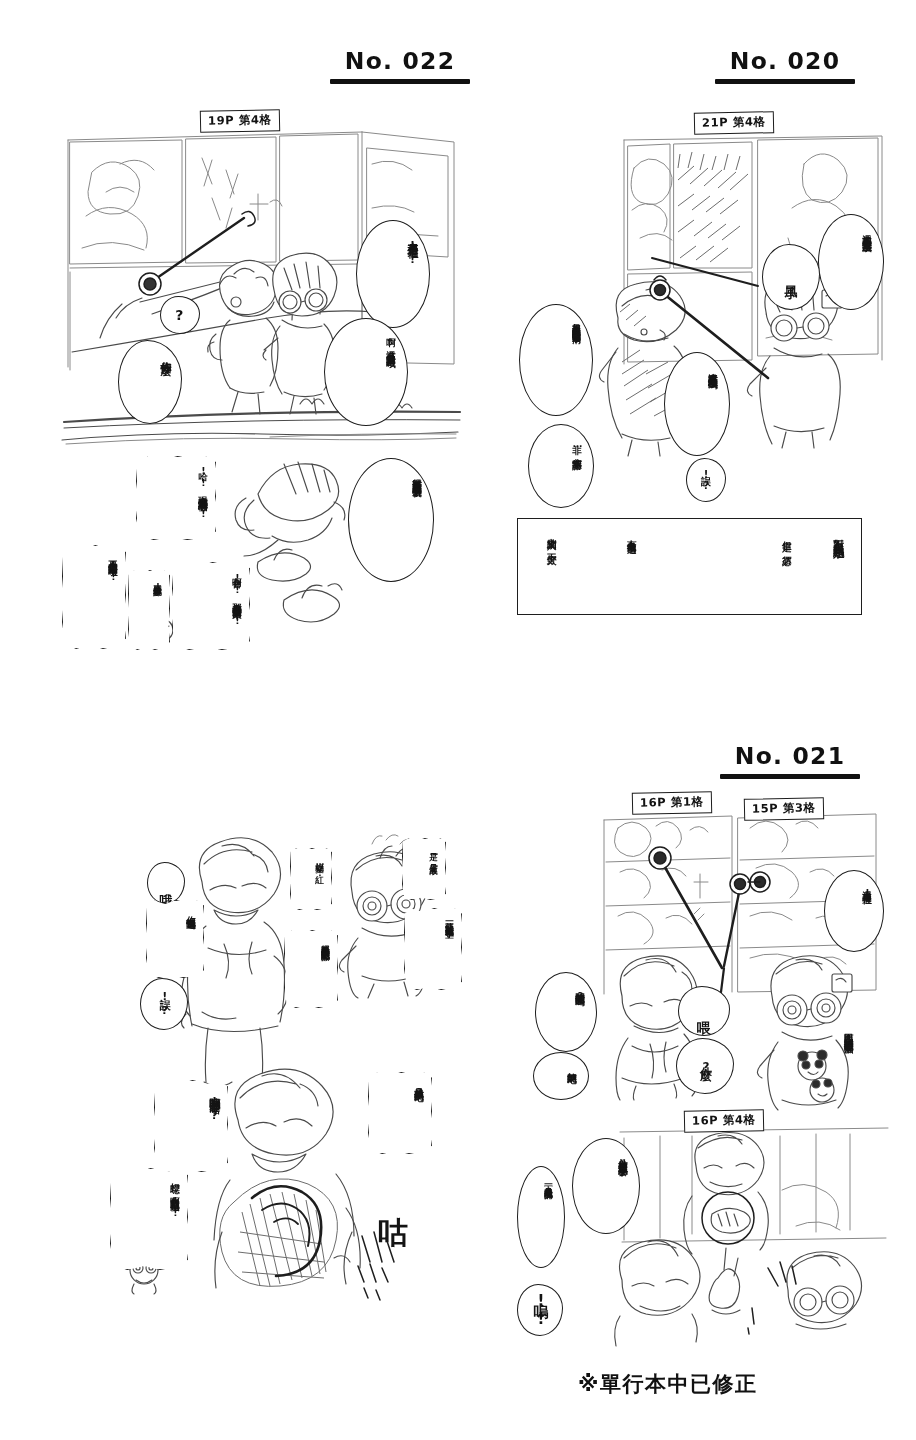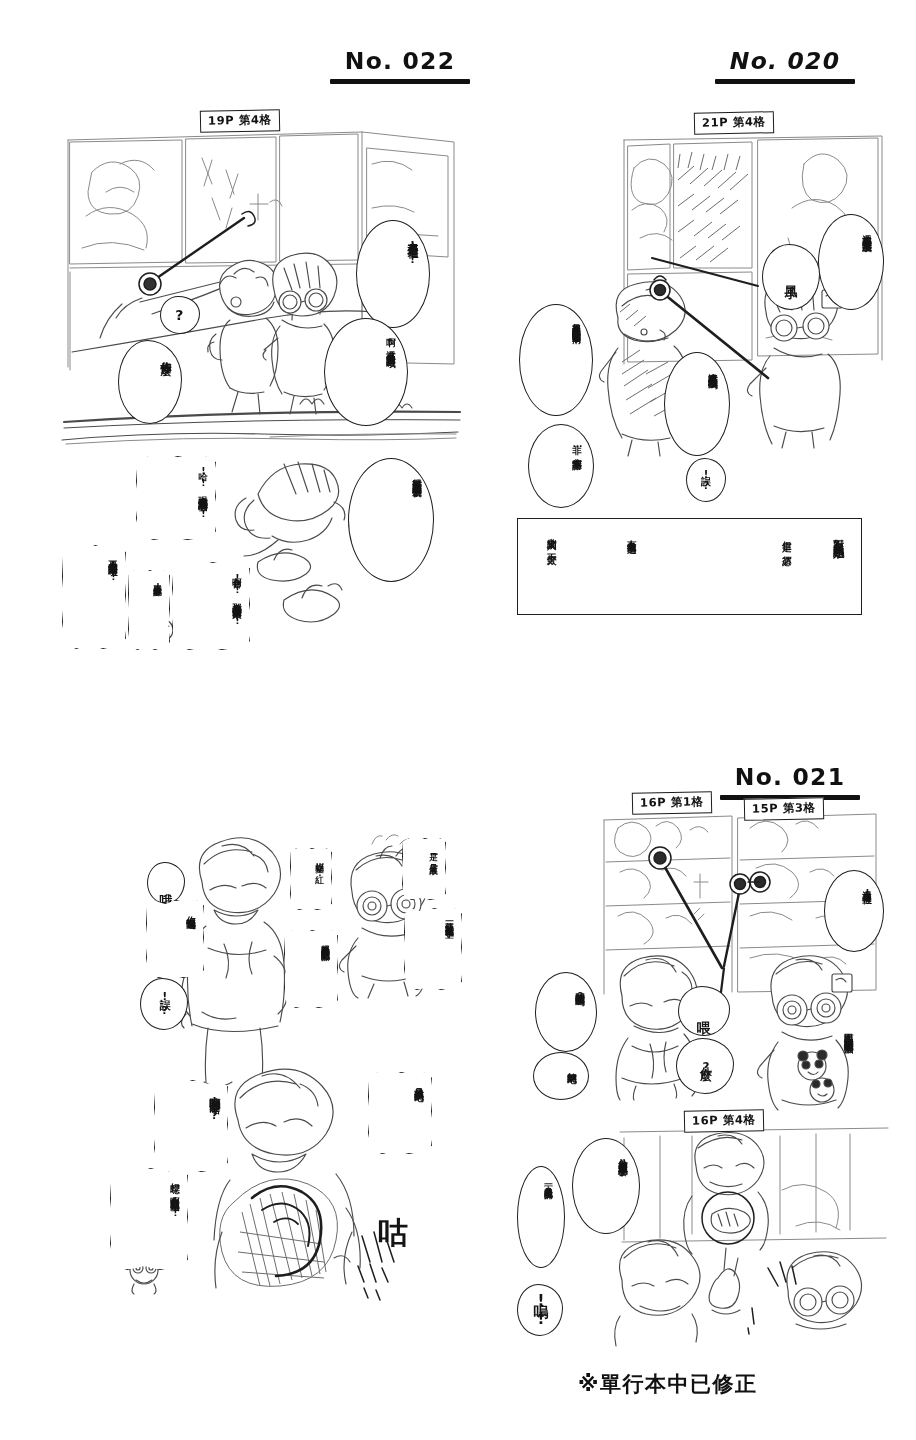--- a/index.html
+++ b/index.html
@@ -144,26 +144,26 @@
 </head>
 <body>
 
 <div class="page">
 
   <div class="sec-head" style="left:330px;top:50px;width:140px;">
     <span class="lbl">No. 022</span>
     <span class="rule"></span>
   </div>
 
-  <div class="sec-head" style="left:715px;top:50px;width:140px;font-style:italic;">
+  <div class="sec-head" style="left:715px;top:50px;width:140px;">
     <span class="lbl">No. 020</span>
     <span class="rule"></span>
   </div>
 
-  <div class="sec-head" style="left:720px;top:766px;width:140px;">
+  <div class="sec-head" style="left:720px;top:745px;width:140px;">
     <span class="lbl">No. 021</span>
     <span class="rule"></span>
   </div>
 
   <div class="sketch" style="left:62px;top:112px;">
     <svg width="400" height="330" viewBox="0 0 400 330">
       <g class="ln-lt">
         <path d="M6 28 L6 255 M6 28 L300 20 M300 20 L300 250"></path>
         <path d="M8 30 L120 28 L120 150 L8 152 Z"></path>
         <path d="M124 27 L214 25 L214 150 L124 151 Z"></path>

